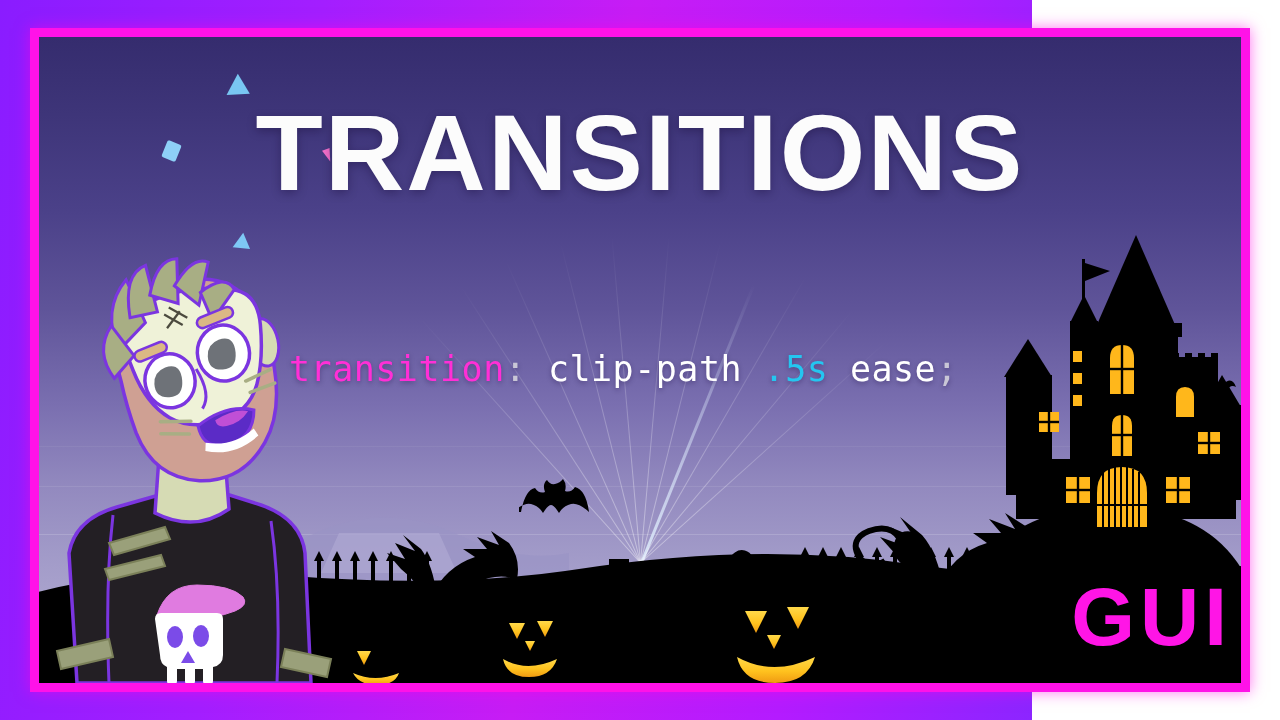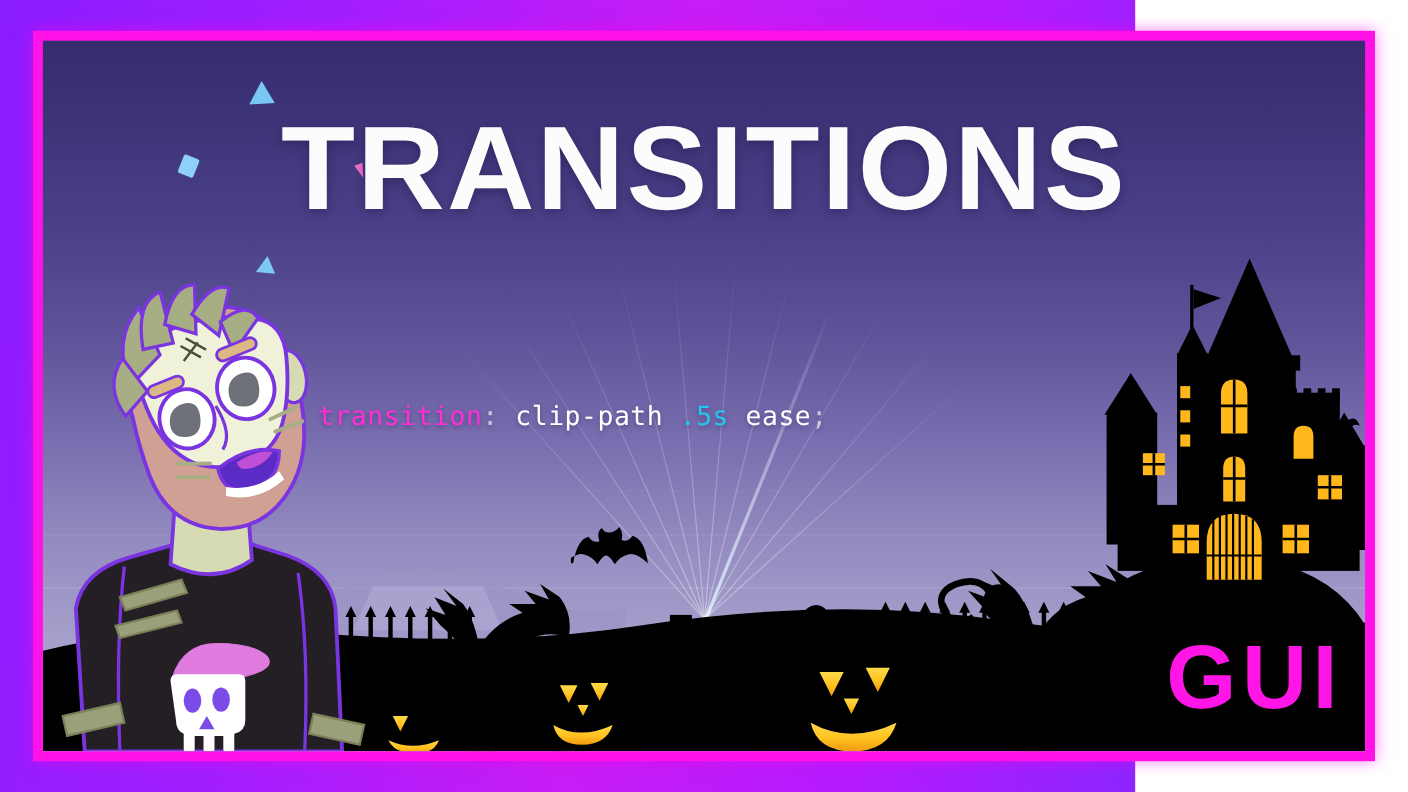--- a/index.html
+++ b/index.html
@@ -110,36 +110,36 @@
     letter-spacing: 2px;
     color: #FCFCFC;
     text-shadow: 0 3px 10px rgba(20,10,50,.35);
     transform: scaleX(1.02);
   }
 
   
   #code {
     position: absolute;
     left: 250px;
-    top: 327px;
+    top: 312px;
     font-family: "DejaVu Sans Mono", "Liberation Mono", monospace;
-    font-size: 24px;
+    font-size: 35px;
     letter-spacing: .5px;
     white-space: nowrap;
     text-shadow: 0 2px 5px rgba(25,10,60,.35);
   }
   #code .prop  { color: #FF2FD6; }
   #code .punct { color: #C9C6D6; }
   #code .val   { color: #FFFFFF; }
   #code .num   { color: #24C6F0; }
 
   
   #logo {
     position: absolute;
-    right: 20px;
+    right: 9px;
     bottom: 28px;
     line-height: .94;
   }
   #logo .gui {
     display: block;
     font-family: "Liberation Sans Narrow", "Liberation Sans", sans-serif;
     font-weight: 700;
     font-size: 82px;
     letter-spacing: 5px;
     color: #FF15E6;

